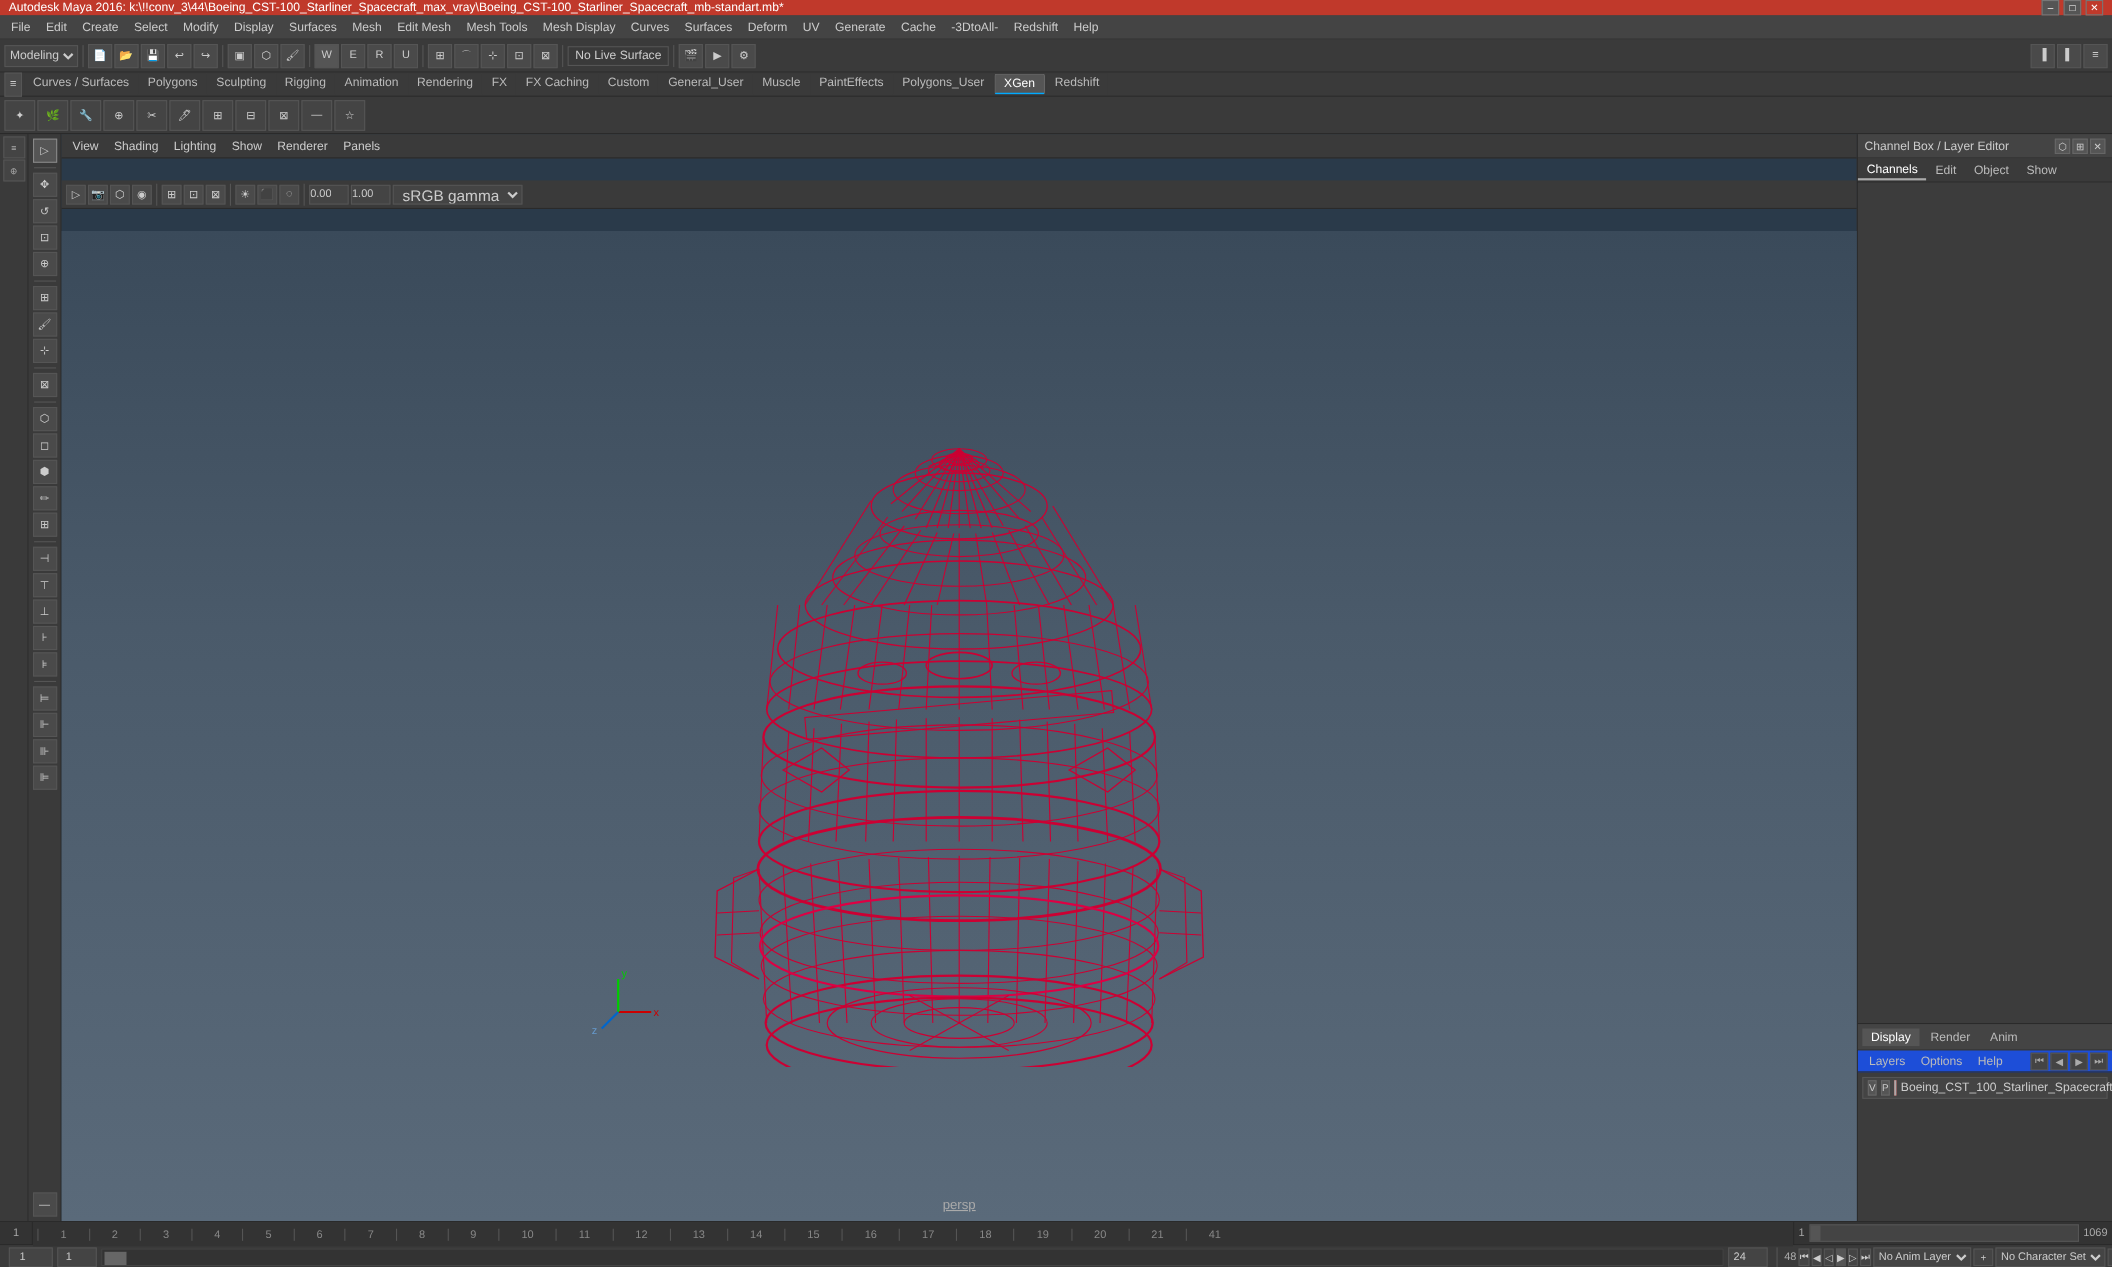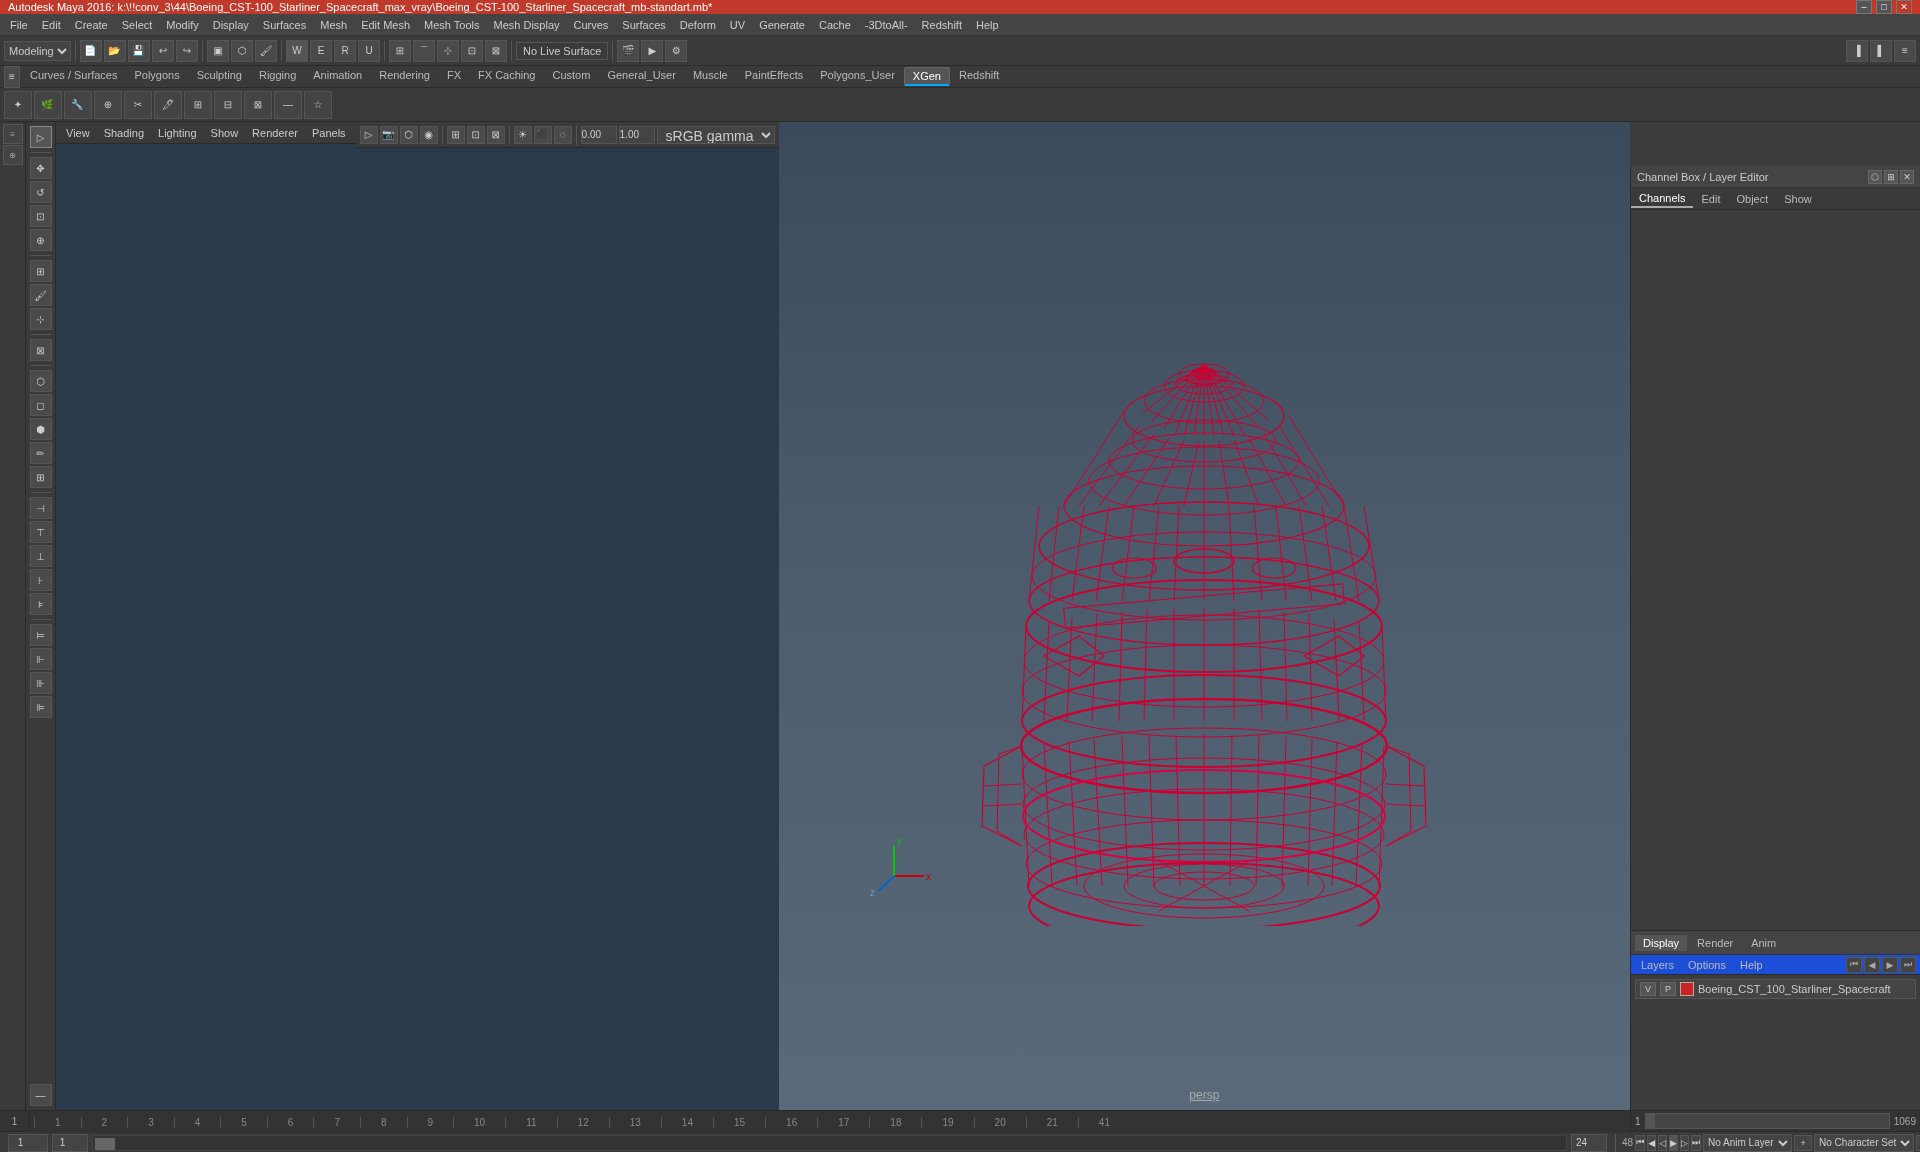--- a/index.html
+++ b/index.html
@@ -126,22 +126,23 @@
       display: flex; align-items: center; justify-content: center;
       cursor: pointer;
     }
     .left-tool.active { background: #666; border-color: #888; }
     .left-group-sep { width: 20px; height: 1px; background: #555; margin: 2px 0; }
 
     
     #viewport-area {
       flex: 1;
       display: flex;
-      flex-direction: row;
+      flex-direction: column;
       background: #2a3a4a;
+      gap: 20px;
     }
     #viewport-menubar {
       height: 22px;
       background: #3a3a3a;
       display: flex;
       align-items: center;
       padding: 0 4px;
       gap: 2px;
       border-bottom: 1px solid #2a2a2a;
     }
@@ -173,26 +174,25 @@
     
     #spacecraft-svg {
       position: absolute;
       top: 50%;
       left: 50%;
       transform: translate(-50%, -50%);
     }
 
     
     #right-panel {
-      width: 290px;
+      width: 232px;
       background: #3c3c3c;
       display: flex;
       flex-direction: column;
       border-left: 1px solid #2a2a2a;
-      margin-top: 44px;
     }
     #right-panel-header {
       height: 22px;
       background: #444;
       display: flex;
       align-items: center;
       justify-content: space-between;
       padding: 0 6px;
       border-bottom: 1px solid #333;
     }

